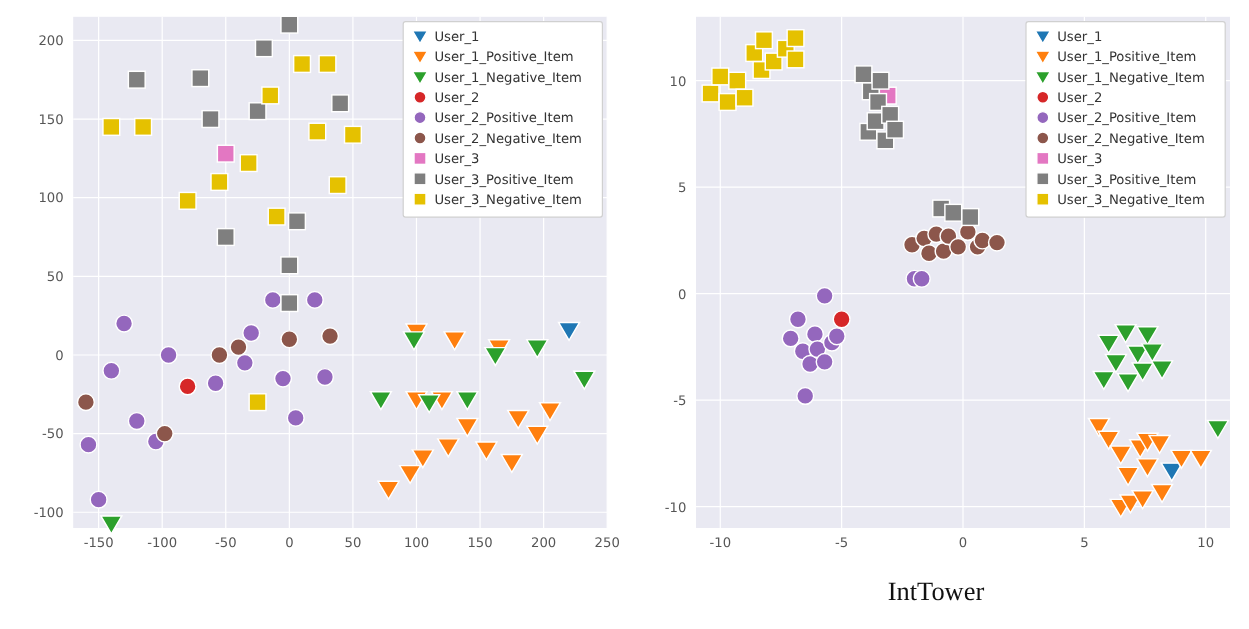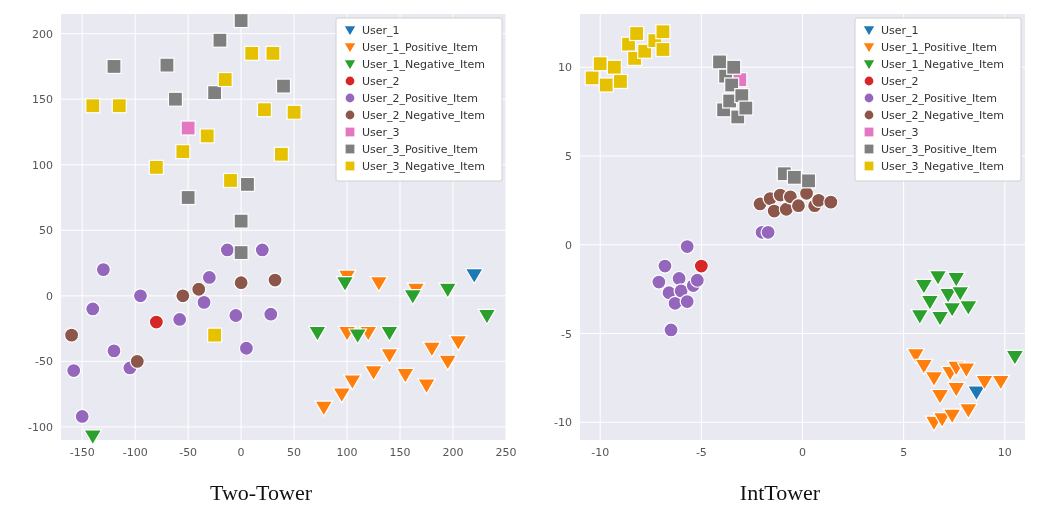--- a/index.html
+++ b/index.html
@@ -181,21 +181,20 @@
             <text x="26" y="101" class="legend-label">User_2_Negative_Item</text>
             <rect x="9" y="109" width="10" height="10" fill="#e377c2" stroke="#ffffff" stroke-width="1.2"></rect>
             <text x="26" y="118" class="legend-label">User_3</text>
             <rect x="9" y="126" width="10" height="10" fill="#7f7f7f" stroke="#ffffff" stroke-width="1.2"></rect>
             <text x="26" y="135" class="legend-label">User_3_Positive_Item</text>
             <rect x="9" y="143" width="10" height="10" fill="#e5c100" stroke="#ffffff" stroke-width="1.2"></rect>
             <text x="26" y="152" class="legend-label">User_3_Negative_Item</text>
           </g>
         </g>
       </svg>
-    <div class="caption">Two-Tower</div>
   </div>
   <div class="panel">
     <svg id="svg-right" width="510" height="470">
         <g transform="translate(55,10)">
           <rect x="0" y="0" width="445" height="426" class="plot-bg"></rect>
           <line x1="20.227272727272727" y1="0" x2="20.227272727272727" y2="426" class="grid"></line>
           <text x="20.227272727272727" y="442" text-anchor="middle" class="axis-text">-10</text>
           <line x1="121.36363636363636" y1="0" x2="121.36363636363636" y2="426" class="grid"></line>
           <text x="121.36363636363636" y="442" text-anchor="middle" class="axis-text">-5</text>
           <line x1="222.5" y1="0" x2="222.5" y2="426" class="grid"></line>

